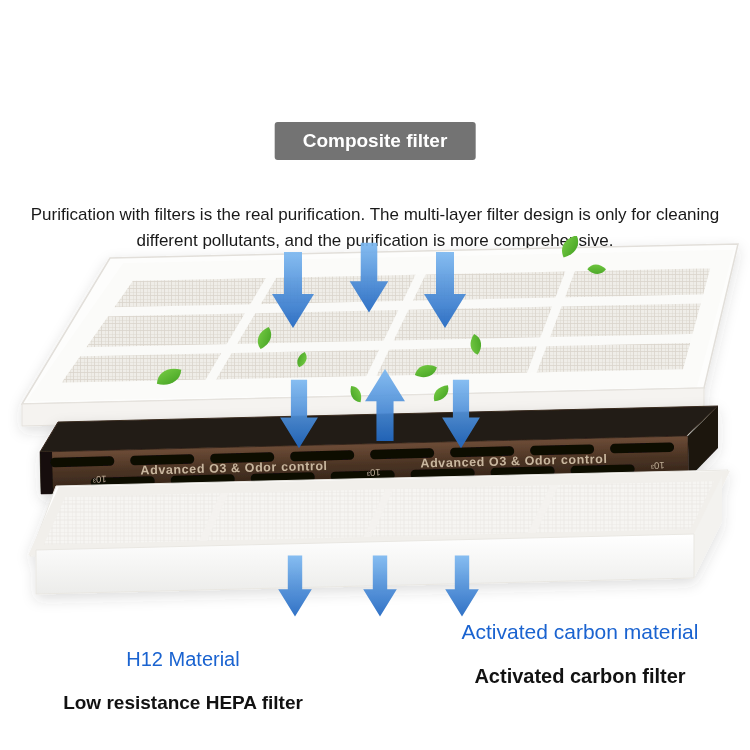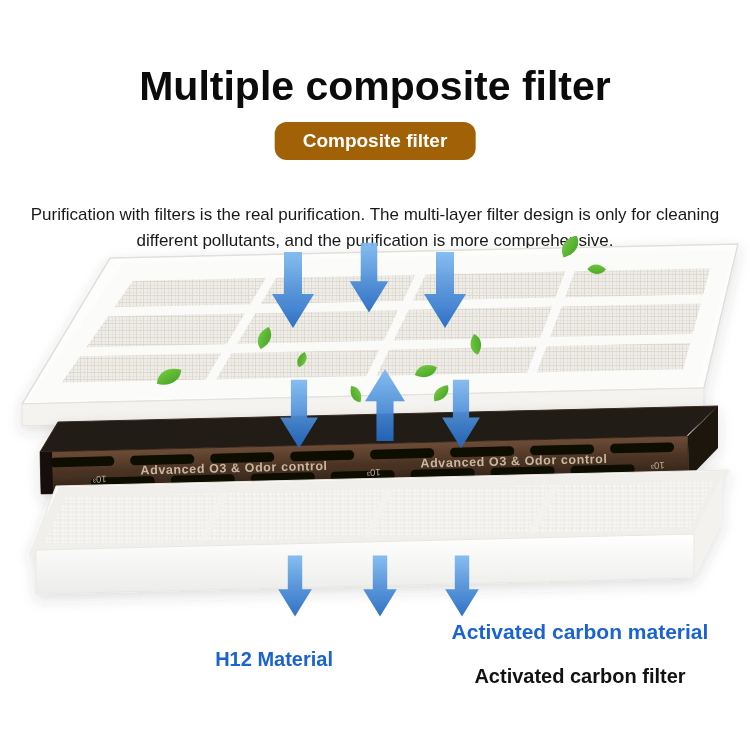--- a/index.html
+++ b/index.html
@@ -3,48 +3,47 @@
 <meta charset="utf-8">
 <style>
   html,body{margin:0;padding:0;background:#ffffff;}
   body{width:750px;height:750px;font-family:"Liberation Sans",sans-serif;overflow:hidden;}
   .canvas{position:relative;width:750px;height:750px;background:#ffffff;}
 
   .title{position:absolute;top:36px;left:0;width:750px;text-align:center;
          font-size:41px;font-weight:bold;color:#0b0b0b;letter-spacing:0px;}
 
   .badge{position:absolute;top:122px;left:50%;transform:translateX(-50%);
-         background:#a16207;color:#ffffff;font-size:19px;font-weight:bold;
-         padding:8px 28px;border-radius:12px;white-space:nowrap;}
+         background:#737373;color:#ffffff;font-size:19px;font-weight:bold;
+         padding:8px 28px;border-radius:3px;white-space:nowrap;}
 
   .desc{position:absolute;top:170px;left:25px;width:700px;text-align:center;
         font-size:17px;line-height:26px;color:#191919;margin-top:32px;}
 
   .diagram{position:absolute;top:236px;left:0;}
 
   .label-group{position:absolute;text-align:center;}
   .label-group.right{top:620px;left:425px;width:310px;}
-  .label-group.left{top:648px;left:33px;width:300px;text-align:right;}
-  .lbl-blue{color:#1a63d0;font-weight:bold;}
+  .label-group.left{top:648px;left:33px;width:300px;}
+  .lbl-blue{color:#1a63d0;font-weight:normal;}
   .label-group.right .lbl-blue{font-size:21px;}
   .label-group.left  .lbl-blue{font-size:20px;}
   .lbl-dark{color:#121212;font-weight:bold;margin-top:21px;}
   .label-group.right .lbl-dark{font-size:20px;}
   .label-group.left  .lbl-dark{font-size:19px;}
 
   .carbon-text{font-family:"Liberation Sans",sans-serif;font-size:12.5px;
                fill:#c8b69e;letter-spacing:0.6px;font-weight:bold;}
   .carbon-mark{font-family:"Liberation Sans",sans-serif;font-size:9.5px;fill:#bfae96;}
 </style>
 </head>
 <body>
 
 <div class="canvas">
 
-  <h1 class="title">Multiple composite filter</h1>
 
   <div class="badge">Composite filter</div>
 
   <p class="desc">Purification with filters is the real purification. The multi-layer filter design is only for cleaning different pollutants, and the purification is more comprehensive.</p>
 
   <svg class="diagram" width="750" height="430" viewBox="0 0 750 430">
     <defs>
       <linearGradient id="arrowGrad" x1="0" y1="0" x2="0" y2="1">
         <stop offset="0" stop-color="#7db8f0"></stop>
         <stop offset="1" stop-color="#2268c2"></stop>
@@ -166,15 +165,16 @@
     </g>
   </svg>
 
   <div class="label-group right">
     <div class="lbl-blue">Activated carbon material</div>
     <div class="lbl-dark">Activated carbon filter</div>
   </div>
 
   <div class="label-group left">
     <div class="lbl-blue">H12 Material</div>
+    <div class="lbl-dark">Low resistance HEPA filter</div>
   </div>
 
 </div>
 
 </body></html>

